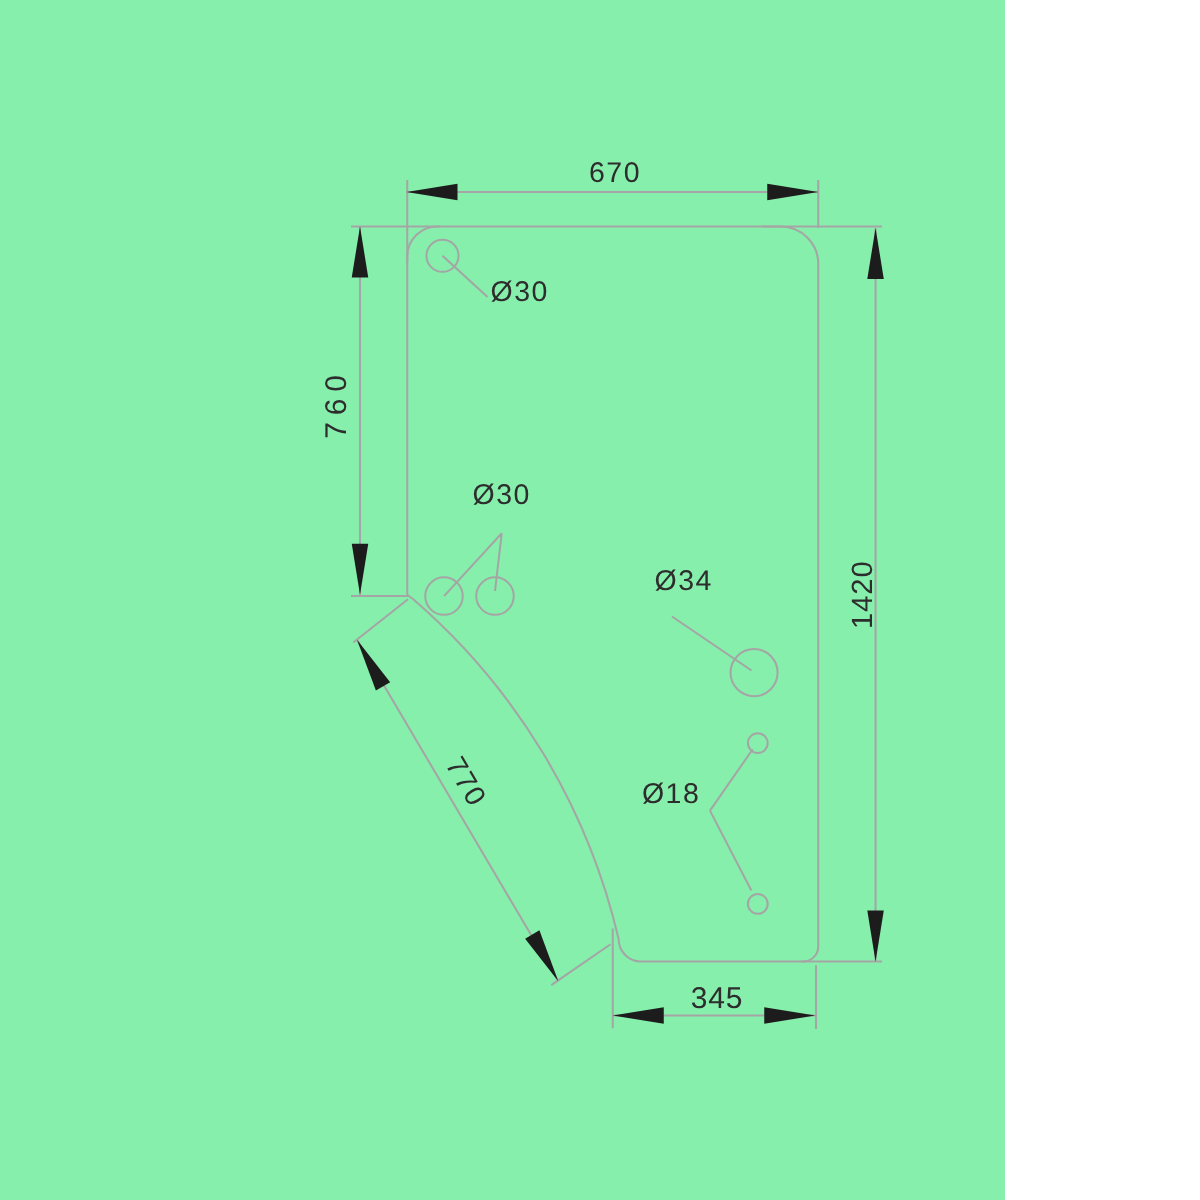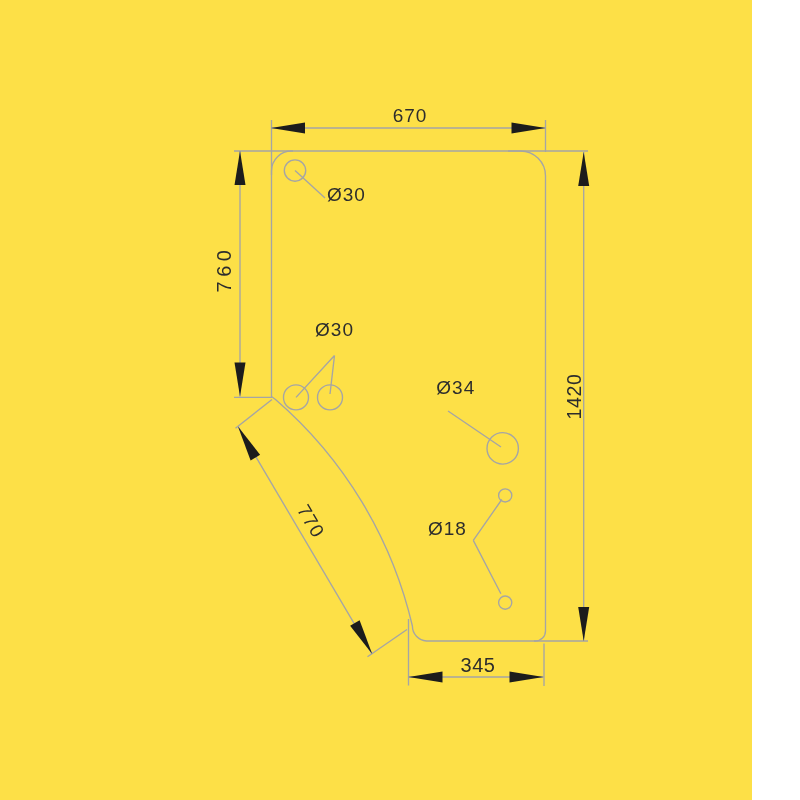--- a/index.html
+++ b/index.html
@@ -1,16 +1,16 @@
 <!DOCTYPE html>
 <html><head>
 <meta charset="utf-8">
 <style>
   html,body{margin:0;padding:0;background:#ffffff;}
-  .wrap{width:752px;height:800px;position:relative;background:#fde047;}
+  .wrap{width:670px;height:800px;position:relative;background:#86efac;}
   svg{display:block;}
   text{font-family:"Liberation Sans",sans-serif;fill:#2d2d2d;}
 </style>
 </head>
 <body>
 <div class="wrap">
 <svg width="800" height="800" viewBox="0 0 800 800">
   <g stroke="#a5a5a5" stroke-width="1.35" fill="none">
 
     <path d="M 292,151 H 520.5 A 25,25 0 0 1 545.5,176 V 631 A 10,10 0 0 1 535.5,641 H 426.5 A 15,15 0 0 1 412.4,626 A 427.9,427.9 0 0 0 275.5,399.5 L 271.5,396.5 V 171 A 20,20 0 0 1 292,151 Z"></path>

